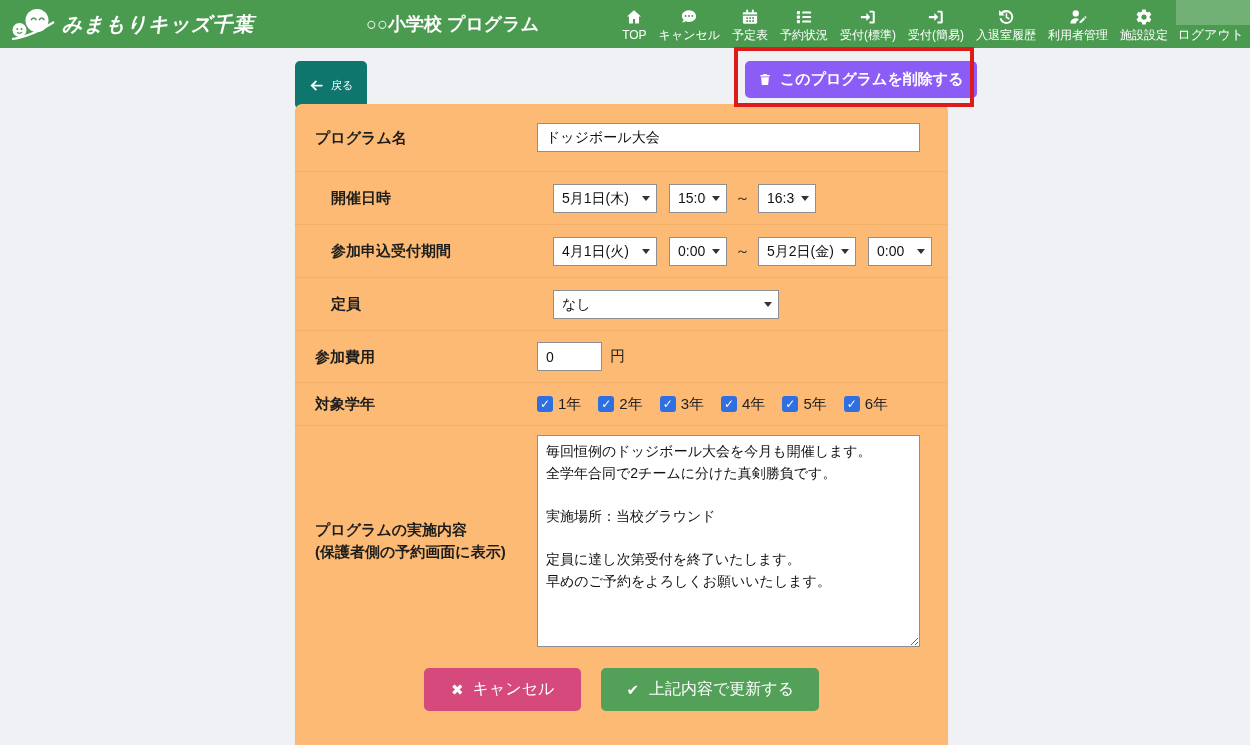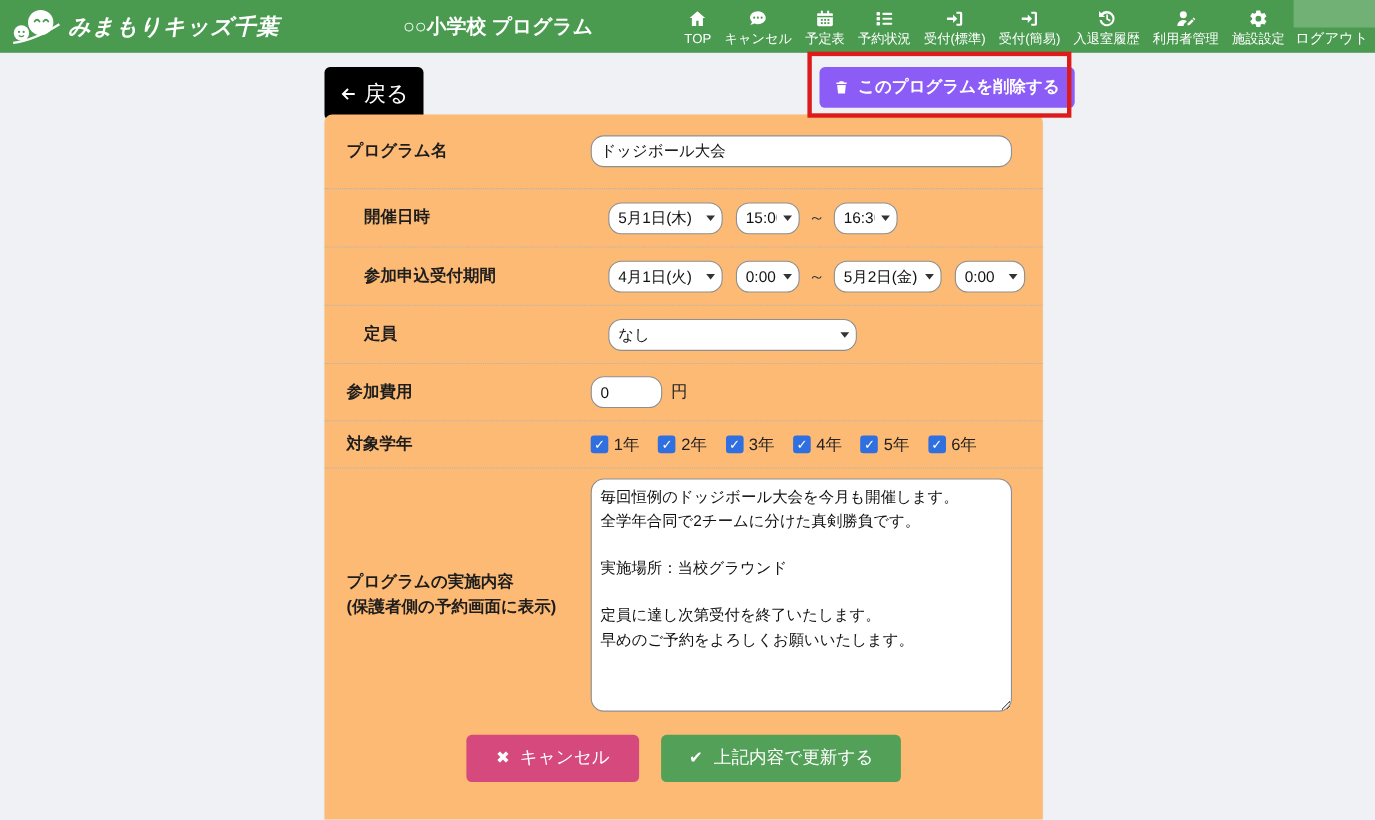--- a/index.html
+++ b/index.html
@@ -36,22 +36,22 @@
   .logout-rect {
     position: absolute; top: 0; right: 0; width: 74px; height: 25px;
     background: rgba(255,255,255,0.22);
   }
   .nav-logout .nav-label { font-size: 13px; }
 
   
   .btn { border: none; cursor: pointer; color: #fff; display: inline-flex; align-items: center; justify-content: center; font-family: inherit; }
   .btn-back {
     position: absolute; left: 295px; top: 61px; height: 48px;
-    background: #000000; border-radius: 5px; padding: 0 14px;
-    font-size: 20px; gap: 7px;
+    background: #0f766e; border-radius: 5px; padding: 0 14px;
+    font-size: 11px; gap: 7px;
   }
   .btn-delete {
     position: absolute; left: 745px; top: 61px; height: 37px;
     background: #8b5cf6; border-radius: 5px; padding: 0 13px;
     font-size: 15px; gap: 8px; font-weight: 600;
   }
   .annotation-box {
     position: absolute; left: 734px; top: 47px; width: 240px; height: 60px;
     border: 4px solid #dd1b1b; pointer-events: none; z-index: 6;
   }
@@ -67,21 +67,21 @@
     display: flex; align-items: center;
     padding: 0 20px;
     border-bottom: 1px dotted #b3b3b3;
   }
   .h68 { height: 68px; } .h53 { height: 53px; padding-left: 36px; } .h52 { height: 52px; } .h43 { height: 43px; }
   .row-desc { height: 230px; border-bottom: none; }
   .row-label { width: 222px; flex: 0 0 222px; font-weight: 700; font-size: 15px; color: #1d1d1d; line-height: 1.45; }
   .controls { display: flex; align-items: center; gap: 12px; }
 
   .text-input, .select-el, .textarea-el {
-    border: 1px solid #8f8f8f; border-radius: 12px; background: #fff;
+    border: 1px solid #8f8f8f; border-radius: 0; background: #fff;
     font-family: inherit; font-size: 14px; color: #111;
   }
   .text-input { height: 29px; padding: 0 8px; }
   .name-input { width: 383px; }
   .fee-input { width: 65px; }
   .fee-unit { font-size: 15px; margin-left: -4px; }
 
   .select-wrap { position: relative; display: inline-block; }
   .select-el {
     appearance: none; -webkit-appearance: none;

